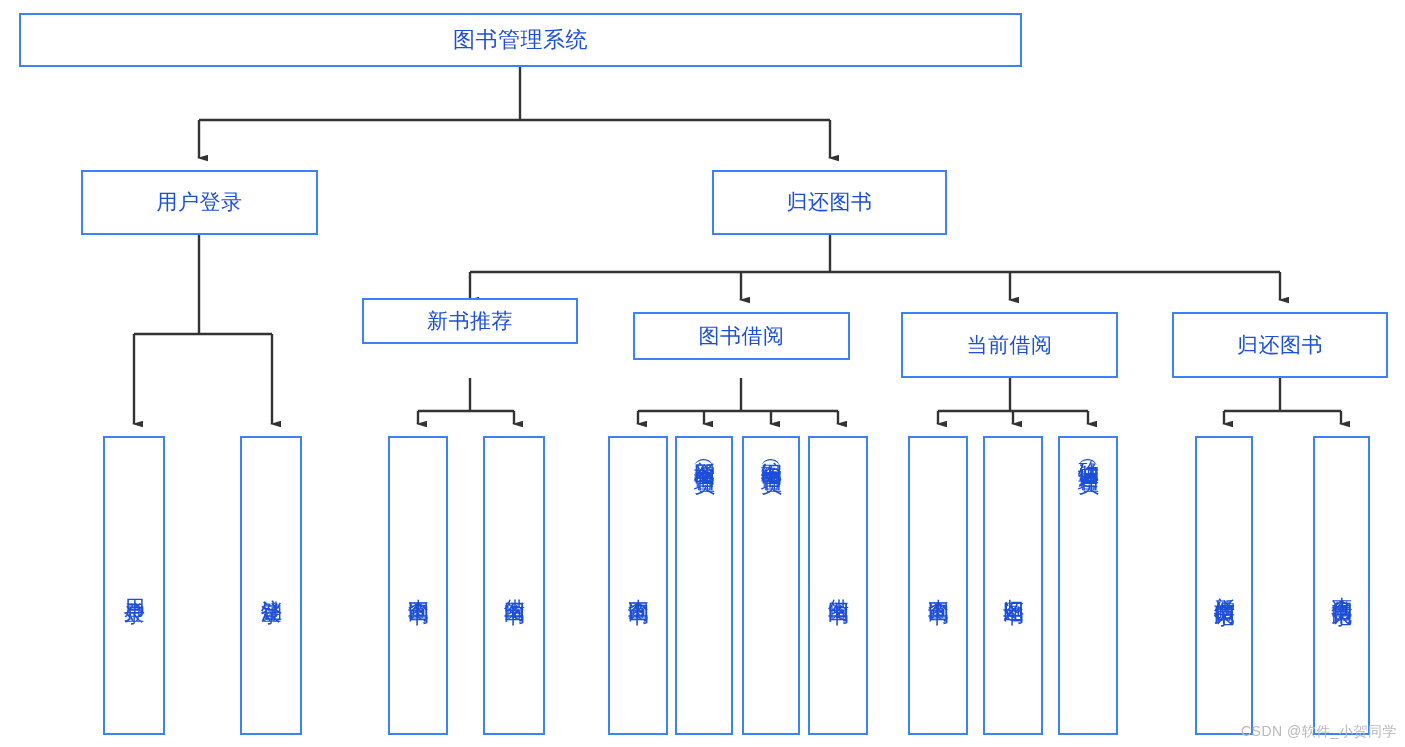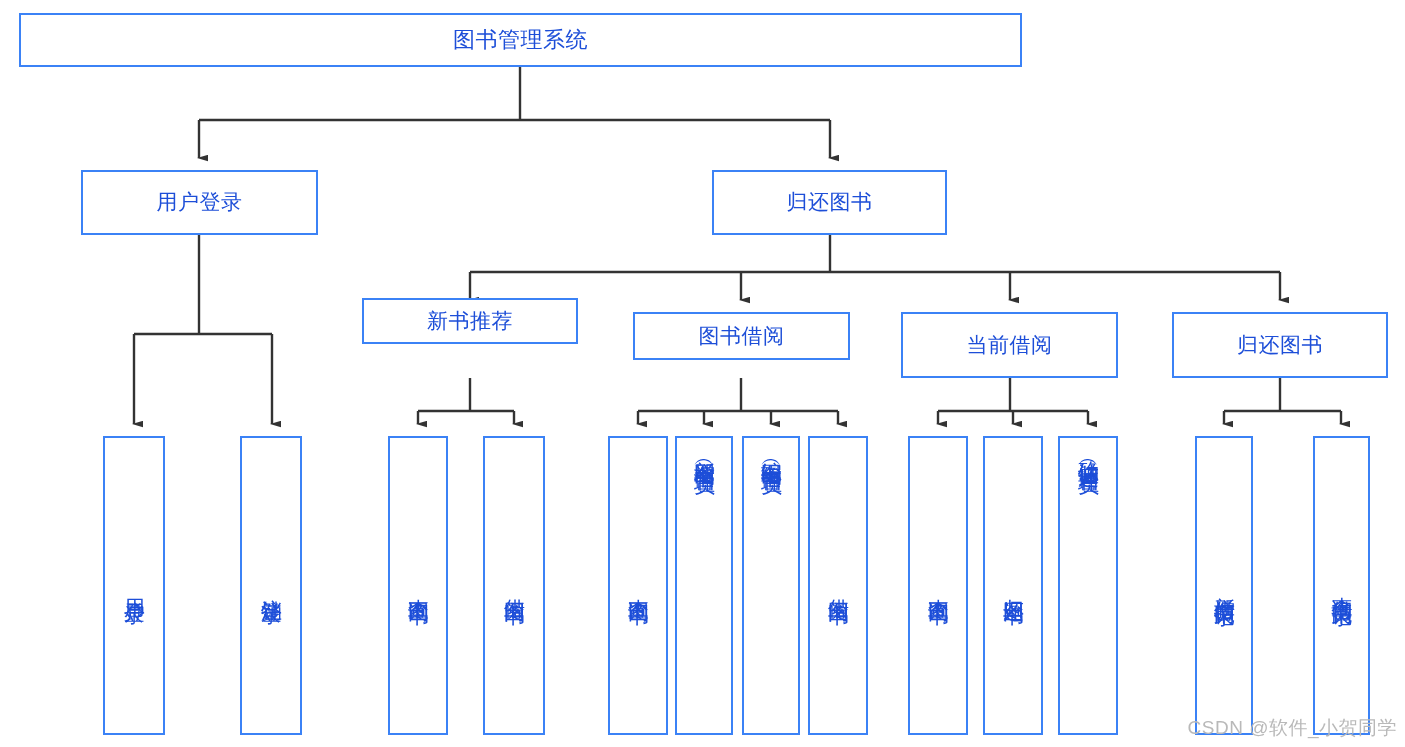--- a/index.html
+++ b/index.html
@@ -55,21 +55,21 @@
     white-space: normal;
     text-align: left;
     max-height: 100%;
   }
   
   .node.leaf.mid { align-items: center; padding-top: 0; }
   .watermark {
     position: absolute;
     right: 8px;
     bottom: 6px;
-    font-size: 19px;
+    font-size: 14px;
     color: #b9b9b9;
     white-space: nowrap;
     letter-spacing: 0.5px;
   }
 </style>
 </head>
 <body>
 
 <div id="canvas">
 

